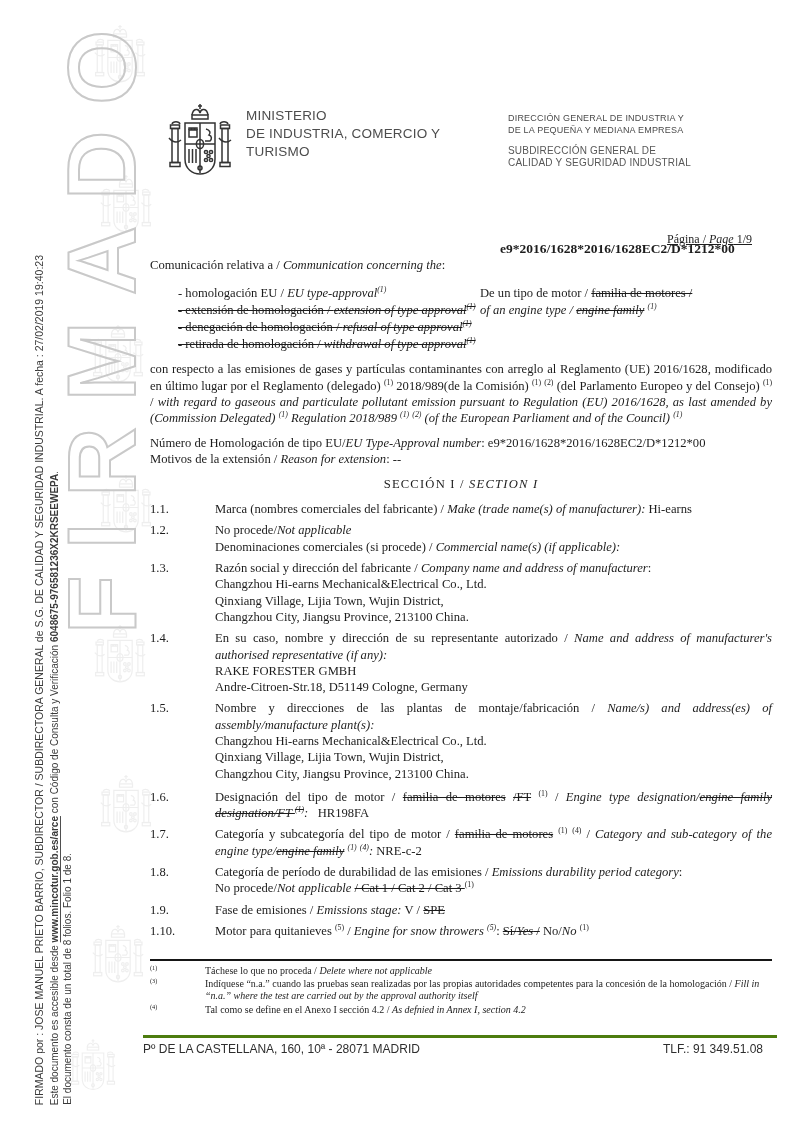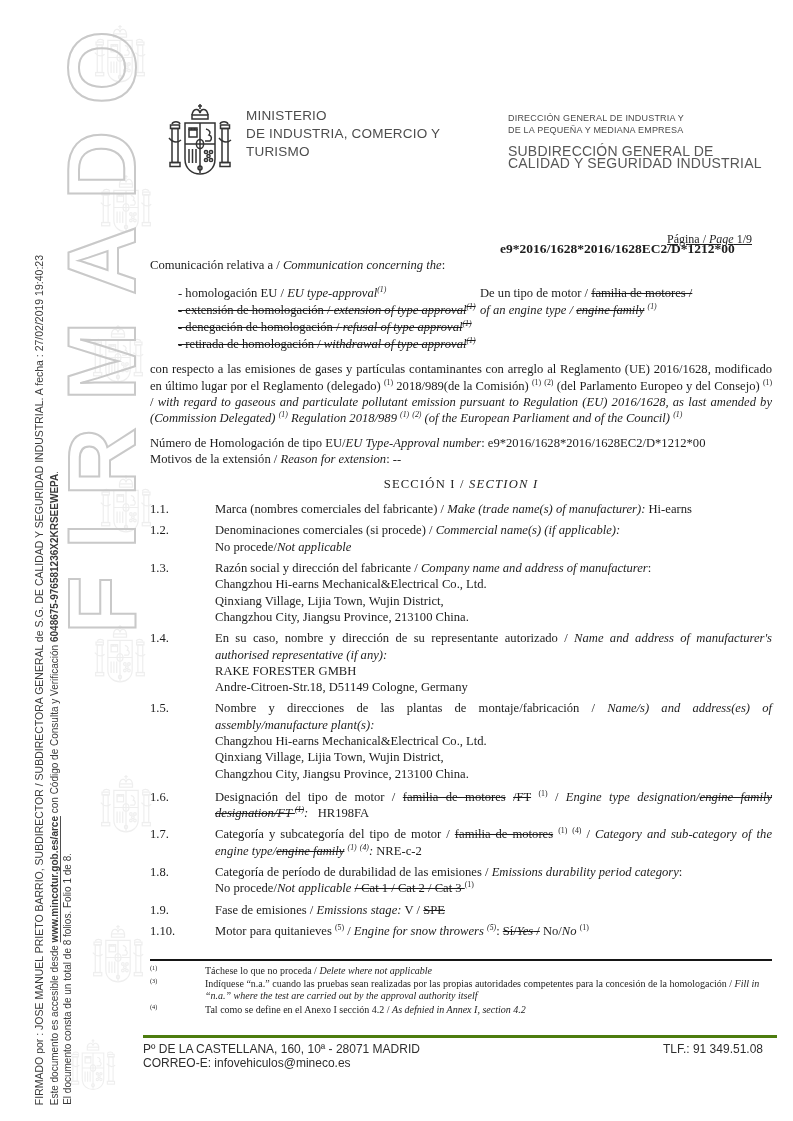--- a/index.html
+++ b/index.html
@@ -17,21 +17,21 @@
   .sl2{left:48px;bottom:16px;font-size:10px;}
   .sl3{left:61px;bottom:16px;font-size:10px;}
   .ghost{position:absolute;opacity:.08;}
 
   
   .escudo-main{position:absolute;left:168px;top:98px;}
   .ministry{position:absolute;left:246px;top:107px;font-family:"Liberation Sans",sans-serif;
             font-size:13.5px;line-height:18px;color:#4d4d4d;letter-spacing:.2px;}
   .dgblock{position:absolute;left:508px;top:112px;font-family:"Liberation Sans",sans-serif;
            font-size:9px;line-height:12px;color:#4a4a4a;letter-spacing:.2px;}
-  .sgblock{margin-top:9px;font-size:14px;color:#575757;}
+  .sgblock{margin-top:9px;font-size:10px;color:#575757;}
   .approval-no{position:absolute;left:500px;top:197px;font-size:13.5px;font-weight:600;color:#1d1d1d;margin-top:44px;}
   .pagina{position:absolute;right:41px;top:232px;font-size:12px;color:#1d1d1d;text-decoration:underline;}
 
   
   .content{position:absolute;left:150px;top:257px;width:622px;font-size:12.6px;
            line-height:16.4px;color:#1c1c1c;}
   .p{margin:0;}
   .just{text-align:justify;}
   .it{font-style:italic;}
   .st{text-decoration:line-through;text-decoration-thickness:1.1px;}
@@ -197,22 +197,22 @@
     <div class="item">
       <div class="inum">1.1.</div>
       <div class="ibody">
           <div class="p"><span>Marca (nombres comerciales del fabricante) / </span><span class="it">Make (trade name(s) of manufacturer):</span><span> Hi-earns</span></div>
         </div>
     </div>
 
     <div class="item">
       <div class="inum">1.2.</div>
       <div class="ibody">
+        <div class="p"><span>No procede/</span><span class="it">Not applicable</span></div>
         <div class="p"><span>Denominaciones comerciales (si procede) / </span><span class="it">Commercial name(s) (if applicable):</span></div>
-        <div class="p"><span>No procede/</span><span class="it">Not applicable</span></div>
       </div>
     </div>
 
     <div class="item">
       <div class="inum">1.3.</div>
       <div class="ibody">
         <div class="p"><span>Razón social y dirección del fabricante / </span><span class="it">Company name and address of manufacturer</span><span>:</span></div>
         <div class="p">Changzhou Hi-earns Mechanical&amp;Electrical Co., Ltd.</div>
         <div class="p">Qinxiang Village, Lijia Town, Wujin District,</div>
         <div class="p">Changzhou City, Jiangsu Province, 213100 China.</div>
@@ -289,16 +289,15 @@
       <div class="fn-marker"><span class="sup">(4)</span></div>
       <div class="fn-text"><span>Tal como se define en el Anexo I sección 4.2 / </span><span class="it">As defnied in Annex I, section 4.2</span></div>
     </div>
   </div>
 
   <div class="footer">
     <div class="f-row">
       <span>Pº DE LA CASTELLANA, 160, 10ª - 28071 MADRID</span>
       <span class="right">TLF.: 91 349.51.08</span>
     </div>
-    <div>CORREO-E: infovehiculos@mineco.es</div>
   </div>
 
 </div>
 
 </body></html>

